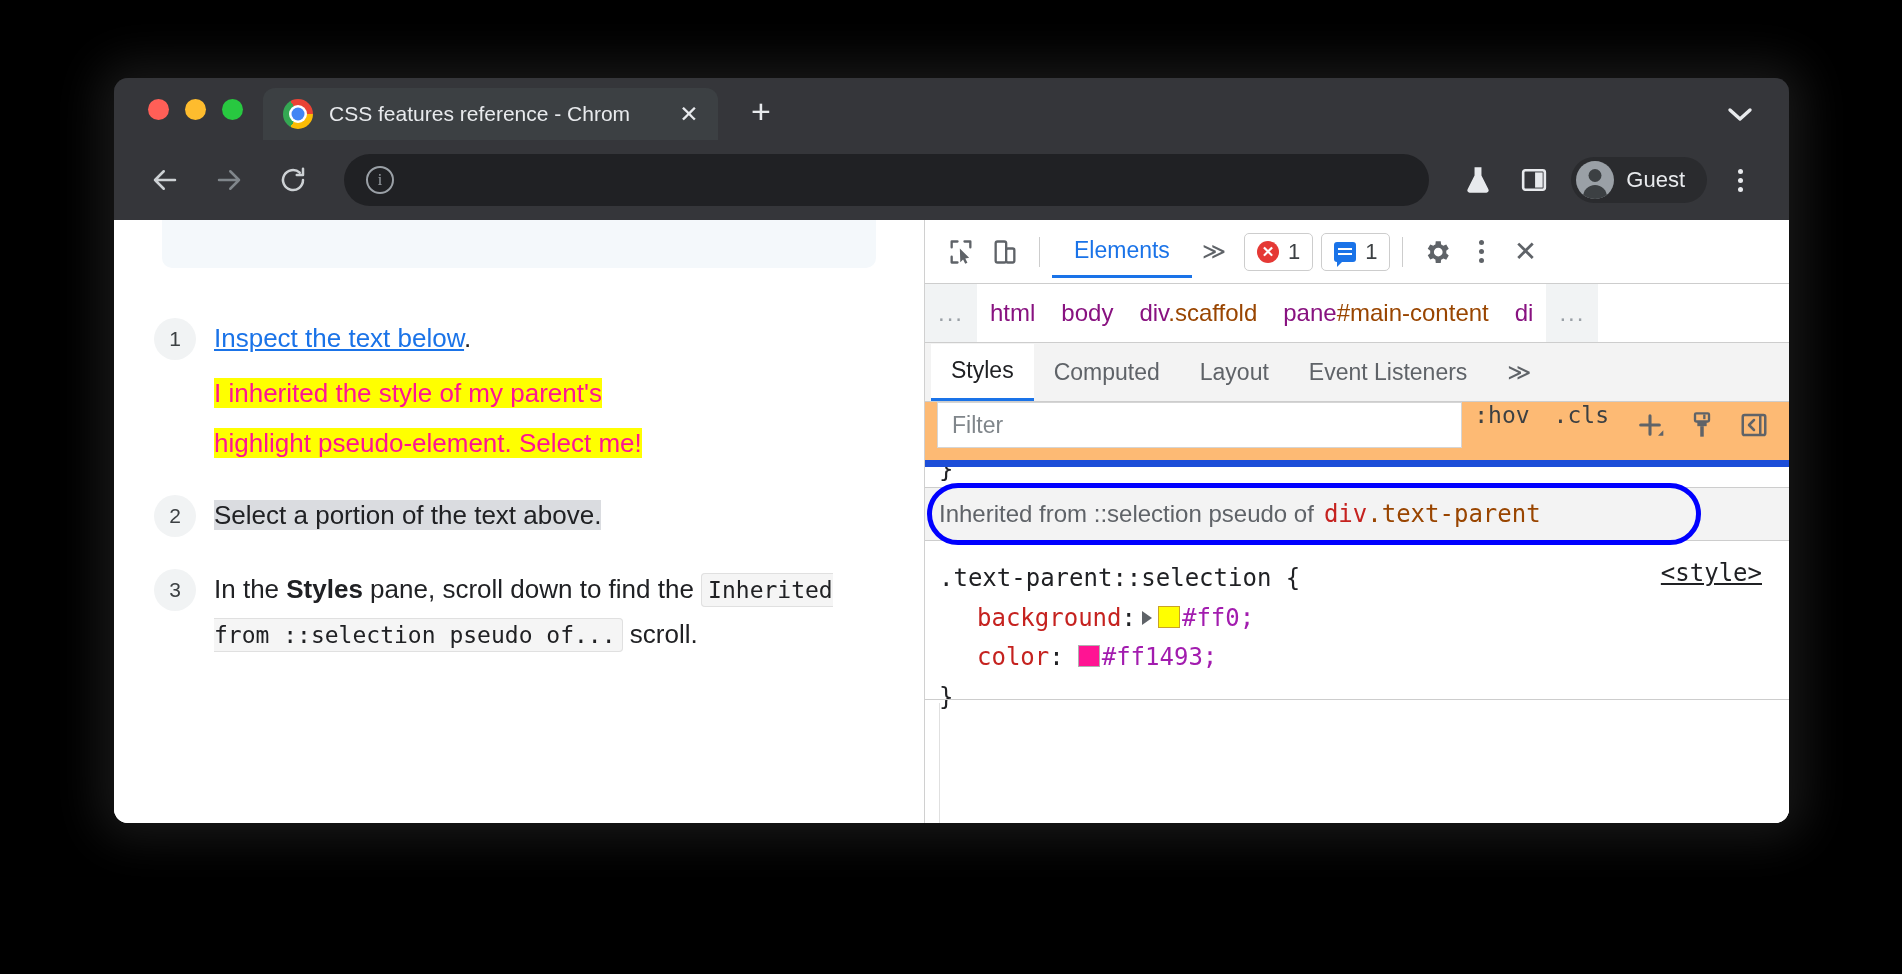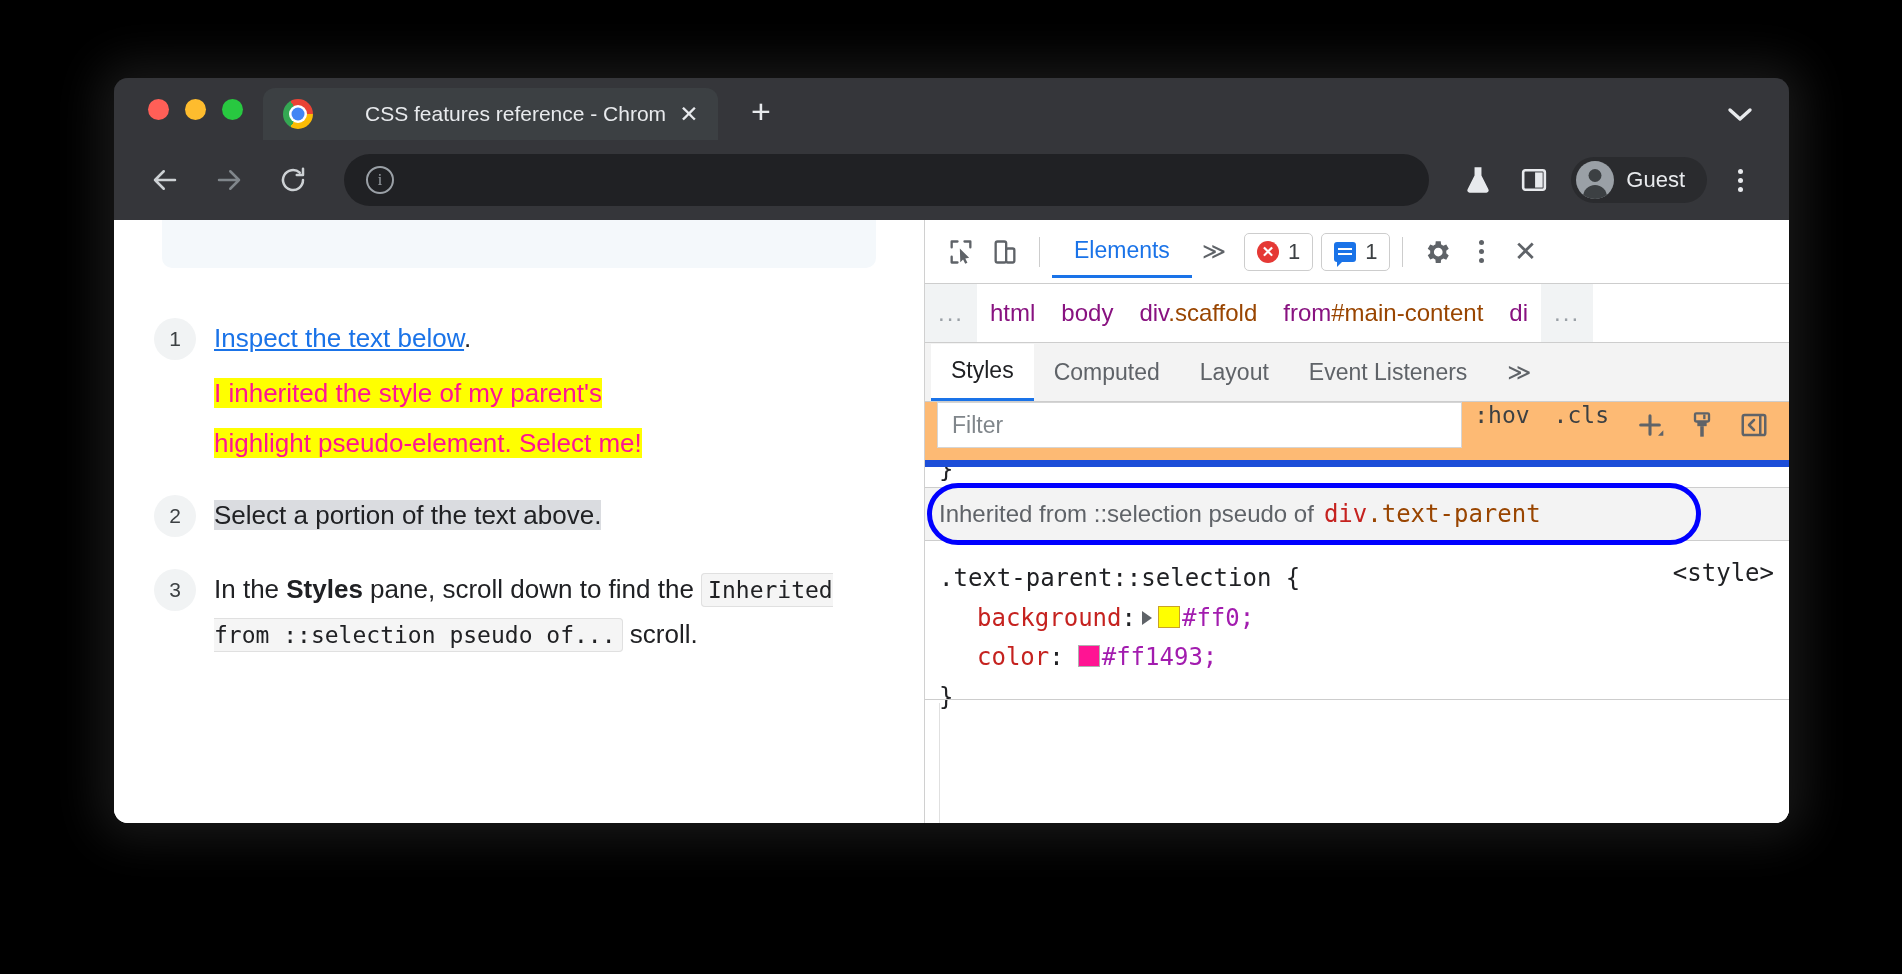--- a/index.html
+++ b/index.html
@@ -57,21 +57,20 @@
   .tab {
     position: relative;
     height: 52px;
     width: 455px;
     background: #3c4043;
     border-radius: 12px 12px 0 0;
     display: flex;
     align-items: center;
     padding: 0 0 0 20px;
     box-sizing: border-box;
-    gap: 36px;
   }
   .chrome-logo {
     width: 30px; height: 30px;
     border-radius: 50%;
     flex: 0 0 auto;
     position: relative;
     background:
       conic-gradient(from -30deg,
         #ea4335 0deg 120deg,
         #fbbc05 120deg 240deg,
@@ -536,23 +535,24 @@
     display: inline-block;
     width: 0; height: 0;
     border-left: 10px solid #5f6368;
     border-top: 7px solid transparent;
     border-bottom: 7px solid transparent;
     vertical-align: 1px;
     margin: 0 2px 0 6px;
   }
   .style-src {
     position: absolute;
-    right: 15px;
+    right: 27px;
     top: 92px;
     color: #202124;
+    text-decoration: underline;
     font-family: "DejaVu Sans Mono", monospace;
     font-size: 24px;
   }
   .dt-divider {
     position: absolute;
     left: 0; right: 0;
     top: 232px;
     height: 1px;
     background: #cdcdcd;
   }
@@ -706,21 +706,21 @@
           </div>
           <div class="dt-icon" style="font-size:28px;">✕</div>
           <div class="spacer"></div>
         </div>
 
         <div class="breadcrumb">
           <span class="crumb ellipsis">...</span>
           <span class="crumb"><span class="tag">html</span></span>
           <span class="crumb"><span class="tag">body</span></span>
           <span class="crumb"><span class="tag">div</span><span class="mod">.scaffold</span></span>
-          <span class="crumb"><span class="tag">from</span><span class="mod">#main-content</span></span>
+          <span class="crumb"><span class="tag">pane</span><span class="mod">#main-content</span></span>
           <span class="crumb"><span class="tag">di</span></span>
           <span class="crumb ellipsis">...</span>
         </div>
 
         <div class="styles-tabs">
           <div class="stab active">Styles</div>
           <div class="stab">Computed</div>
           <div class="stab">Layout</div>
           <div class="stab">Event Listeners</div>
           <div class="stab">≫</div>

